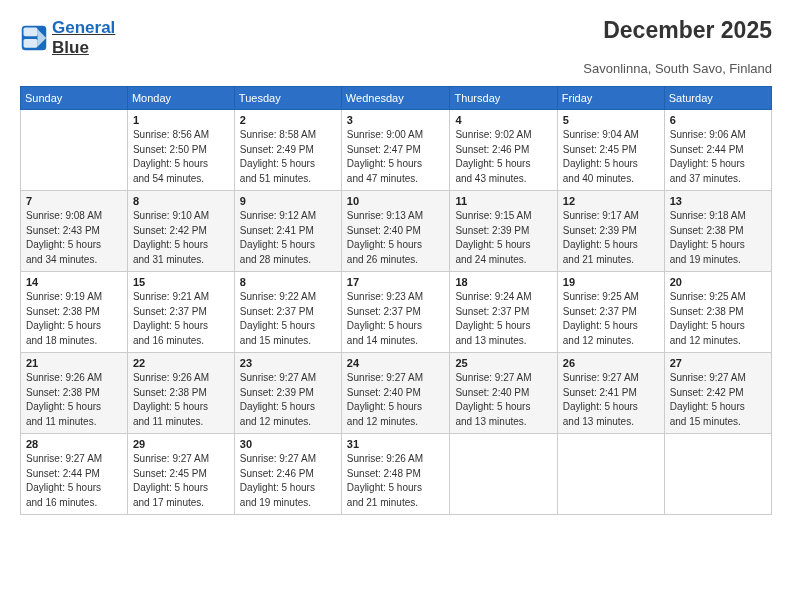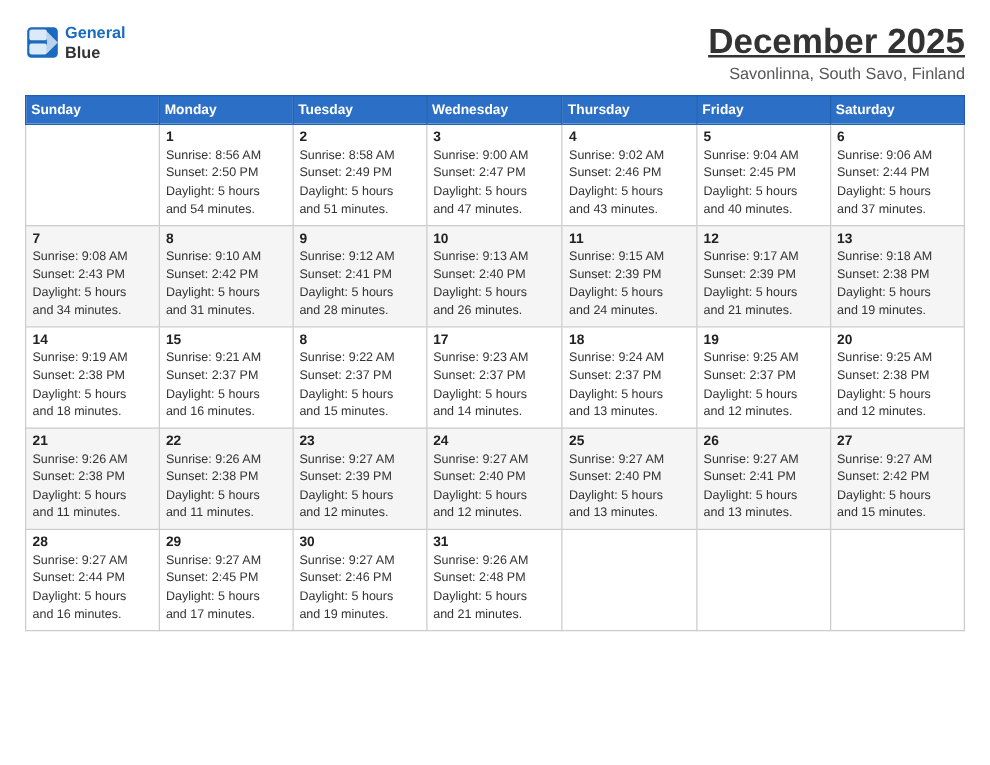--- a/index.html
+++ b/index.html
@@ -21,55 +21,55 @@
       justify-content: space-between;
       align-items: flex-start;
       margin-bottom: 10px;
     }
     .logo {
       display: flex;
       align-items: center;
       gap: 4px;
     }
     .logo-text {
-      font-size: 13px;
+      font-size: 17px;
       font-weight: bold;
       color: #333;
       line-height: 1.2;
+      text-decoration: underline;
     }
     .logo-text .blue { color: #1a6bbf; }
     .logo-icon {
       width: 28px;
       height: 28px;
     }
     .title-block {
       text-align: right;
     }
     .month-title {
-      font-size: 28px;
+      font-size: 23px;
       font-weight: bold;
       color: #333;
       line-height: 1.1;
-      text-decoration: underline;
     }
     .subtitle {
       font-size: 13px;
       color: #555;
-      margin-top: 2px;
+      margin-top: 18px;
     }
     .calendar-table {
       width: 100%;
       border-collapse: collapse;
       font-size: 9.5px;
     }
     .calendar-table th {
       background-color: #2b6fc7;
       color: #fff;
       font-size: 11px;
-      font-weight: bold;
+      font-weight: normal;
       padding: 5px 4px;
       text-align: left;
       border: 1px solid #2060b0;
     }
     .calendar-table td {
       border: 1px solid #ccc;
       vertical-align: top;
       padding: 4px 5px;
       width: 113px;
       height: 80px;

